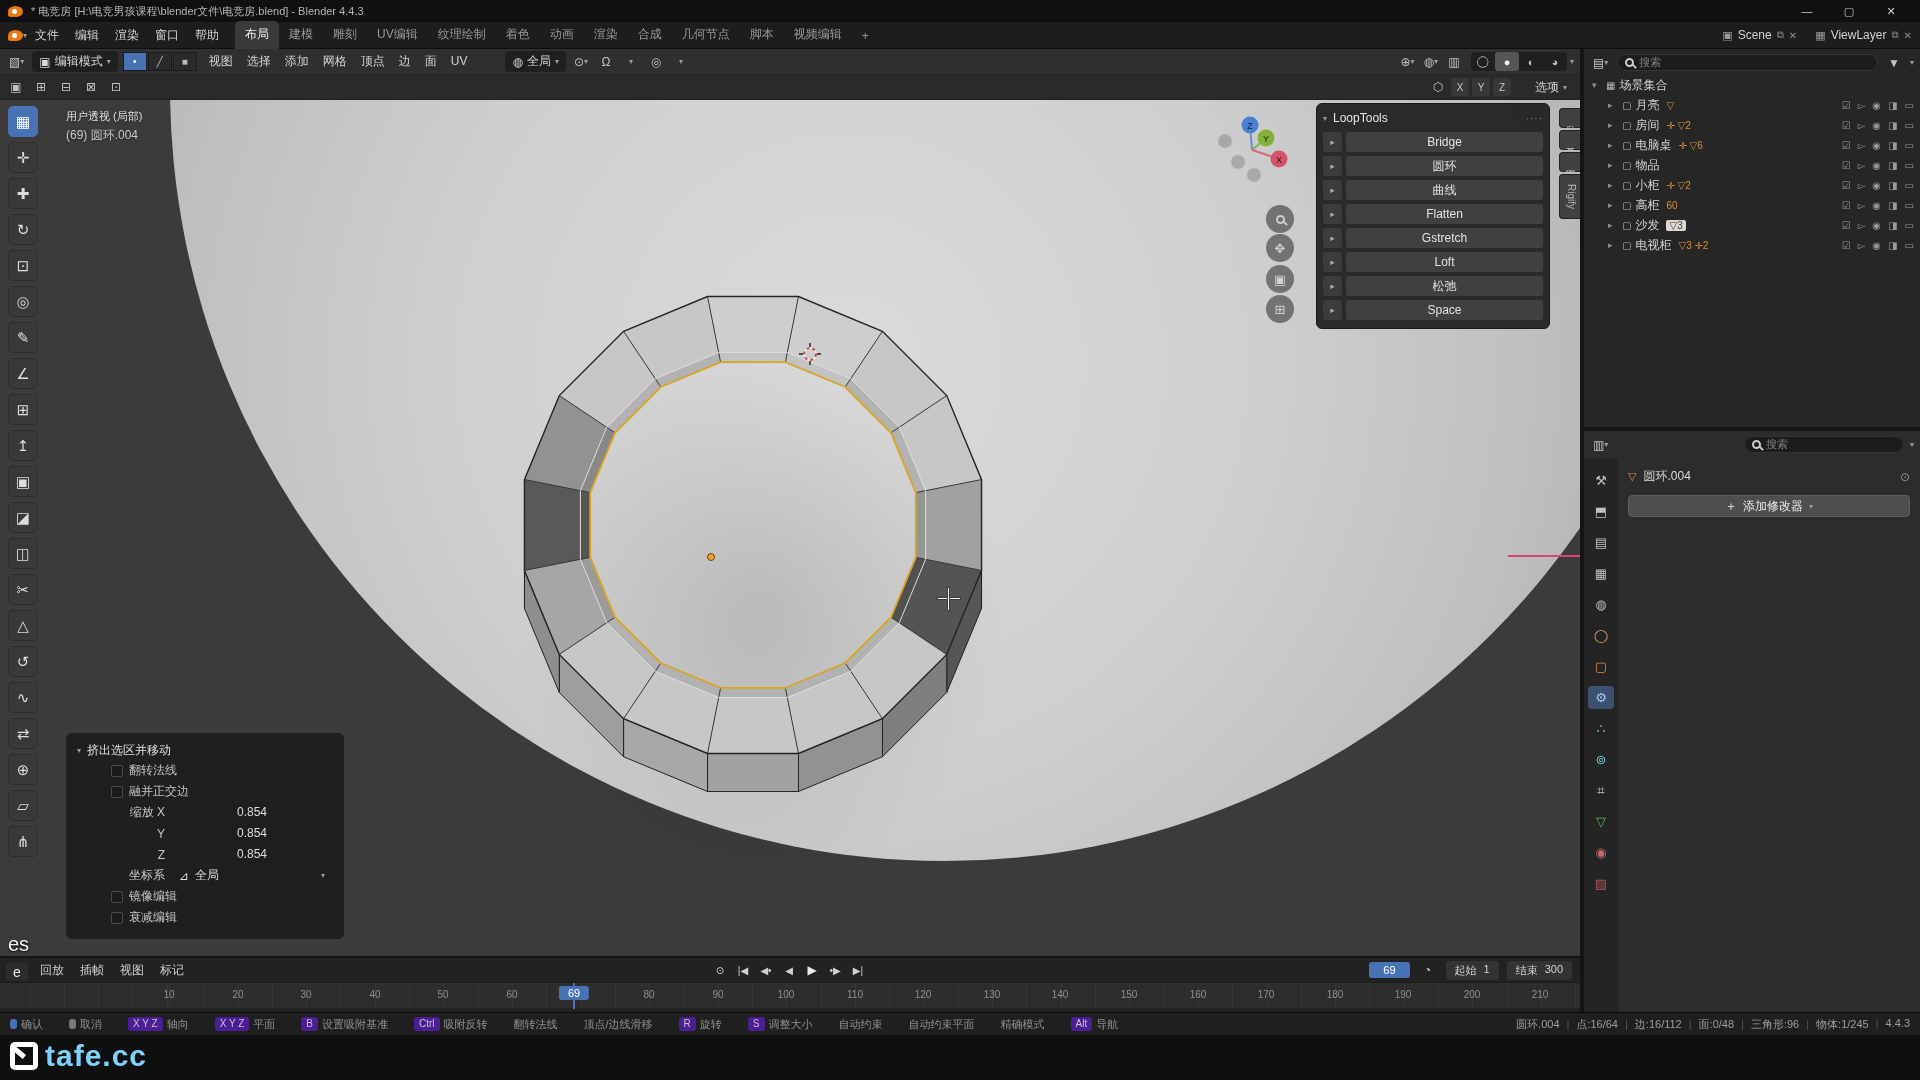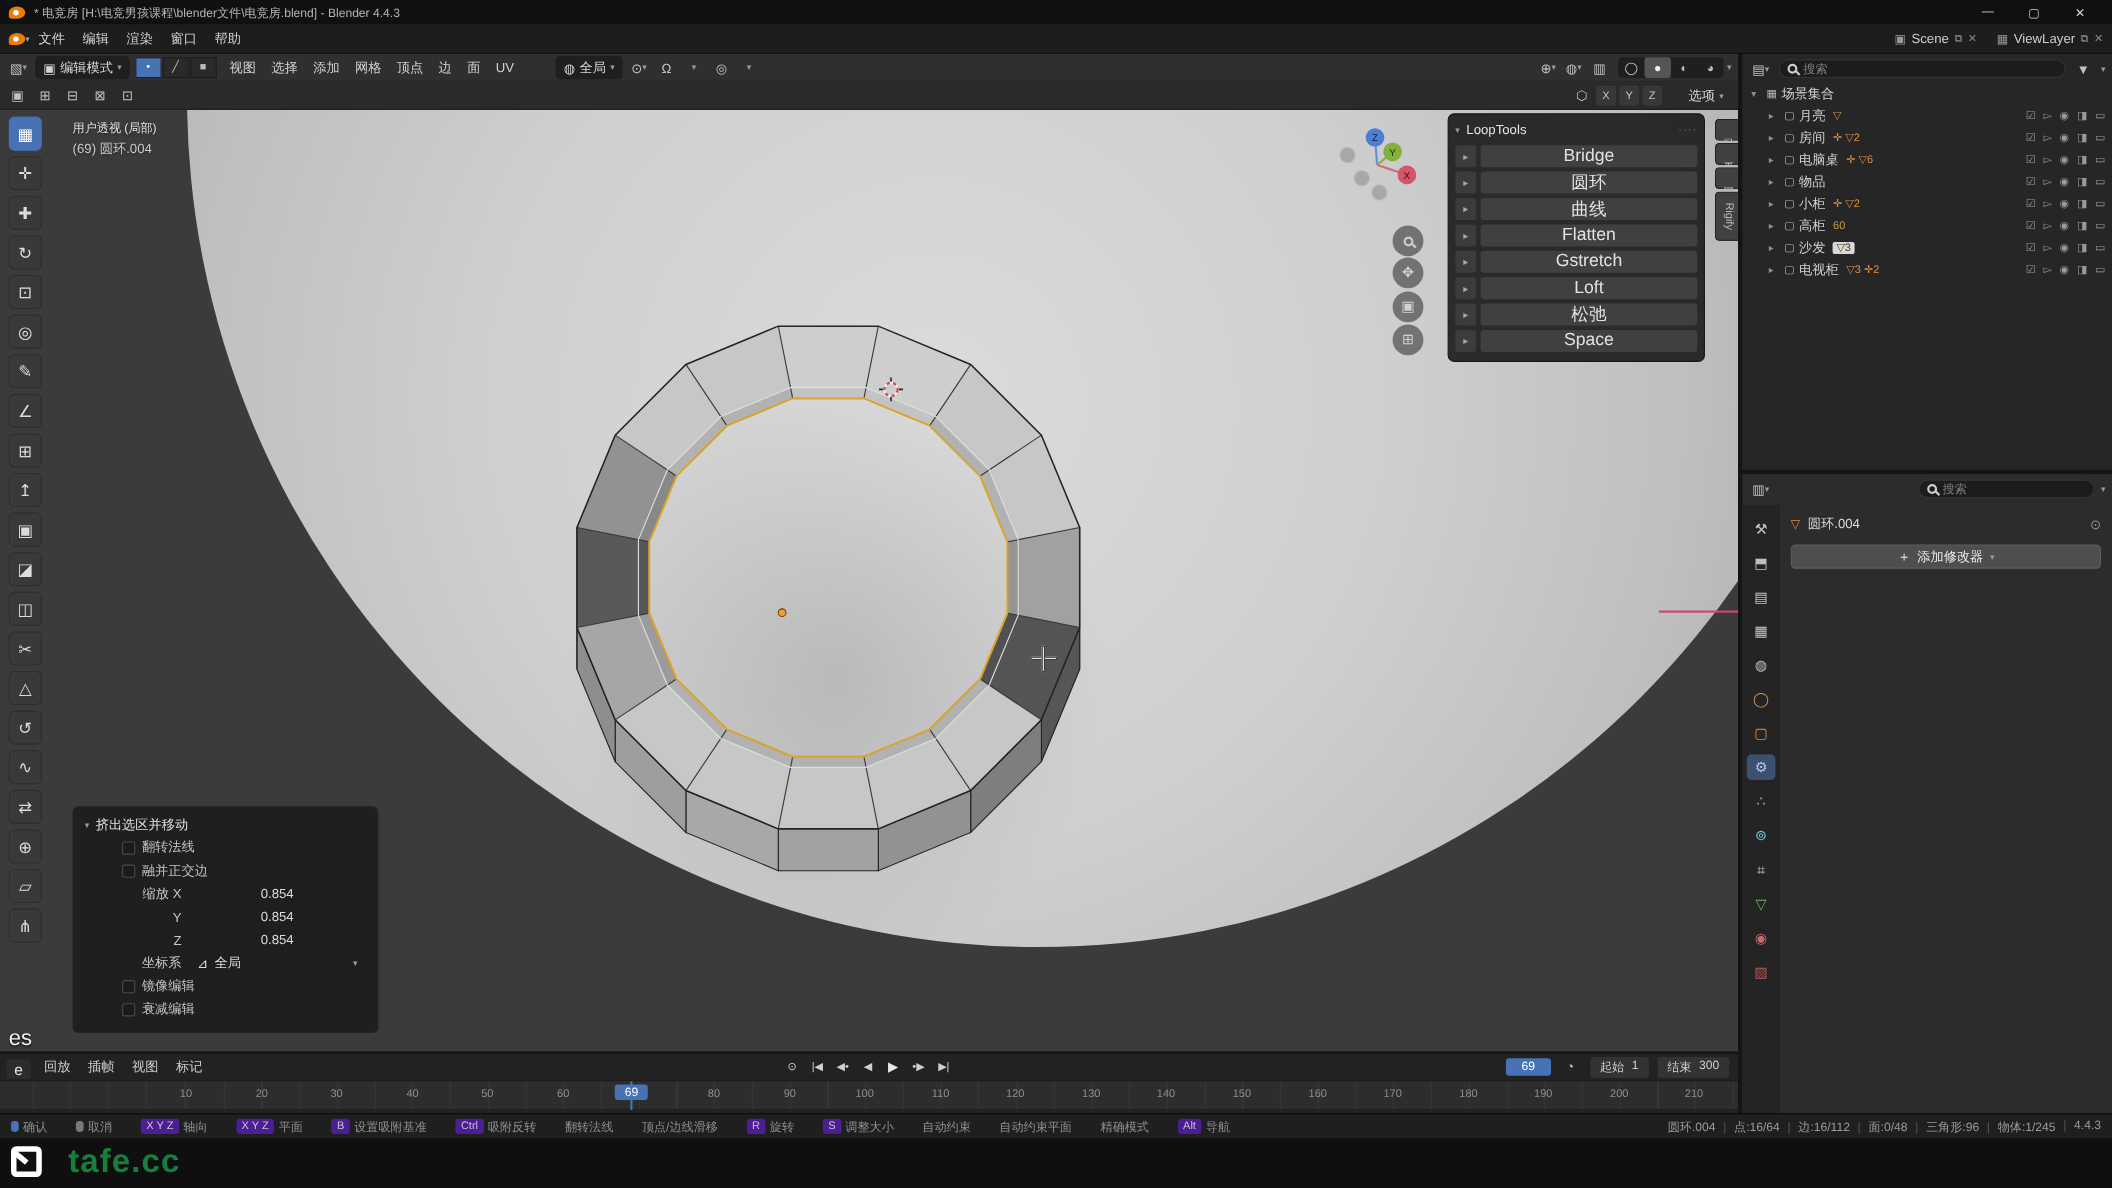--- a/index.html
+++ b/index.html
@@ -73,21 +73,21 @@
   .crosshair .h{position:absolute;left:0;top:10px;width:24px;height:3px;background:#f2f2f2;border:1px solid #3c3c3c;}
   .crosshair .v{position:absolute;left:10px;top:0;width:3px;height:24px;background:#f2f2f2;border:1px solid #3c3c3c;}
 
   
   .looptools{position:absolute;left:1316px;top:3px;width:234px;background:rgba(30,30,30,.93);border:1px solid #191919;
              border-radius:6px;padding:4px 6px 8px;z-index:35;}
   .lt-header{display:flex;align-items:center;gap:6px;height:20px;color:#e4e4e4;font-size:12px;}
   .lt-grip{margin-left:auto;color:#7c7c7c;font-size:10px;letter-spacing:1px;}
   .lt-item{display:flex;gap:4px;margin-top:4px;height:20px;}
   .lt-expand{width:19px;background:#3c3c3c;border-radius:3px;display:flex;align-items:center;justify-content:center;color:#a8a8a8;font-size:9px;}
-  .lt-btn{flex:1;background:#404040;border-radius:3px;display:flex;align-items:center;justify-content:center;color:#e2e2e2;font-size:16px;}
+  .lt-btn{flex:1;background:#404040;border-radius:3px;display:flex;align-items:center;justify-content:center;color:#e2e2e2;font-size:12px;}
 
   .op-panel{position:absolute;left:66px;top:633px;width:278px;background:rgba(30,30,30,.95);border:1px solid #222;
             border-radius:5px;padding:6px 10px 10px;z-index:35;}
   .op-title{display:flex;align-items:center;gap:6px;height:20px;color:#e0e0e0;font-size:12px;}
   .op-row{display:flex;align-items:center;height:21px;gap:6px;}
   .cb-row{padding-left:34px;color:#c2c2c2;}
   .cb{width:12px;height:12px;background:#1b1b1b;border:1px solid #4a4a4a;border-radius:2px;}
   .num-label{width:88px;text-align:right;color:#c9c9c9;}
   .num-field{flex:1;height:18px;background:#1e1e1e;border-radius:3px;display:flex;align-items:center;justify-content:center;color:#dcdcdc;margin-bottom:1px;}
   .dd-field{flex:1;height:18px;background:#1e1e1e;border-radius:3px;display:flex;align-items:center;gap:6px;padding:0 8px;color:#dcdcdc;}
@@ -151,21 +151,21 @@
   .kchip{background:#4c1d95;border-radius:3px;padding:0 5px;color:#c6c6c6;font-size:10px;line-height:14px;}
   .kchip:empty{display:none;}
   .mouse{display:none;width:7px;height:10px;border-radius:3px;}
   .mouse.mouse-left-icon{display:inline-block;background:#4772b3;}
   .mouse.mouse-right-icon{display:inline-block;background:#7a7a7a;}
   .status-right{margin-left:auto;display:flex;color:#9c9c9c;}
   .seg+.seg::before{content:"|";color:#555;padding:0 7px;}
 
   
   .bottomstrip{position:absolute;left:0;top:1035px;width:1920px;height:45px;background:#0f0f0f;}
-  .watermark{position:absolute;left:10px;top:1039px;display:flex;align-items:center;gap:24px;color:#15803d;
+  .watermark{position:absolute;left:10px;top:1039px;display:flex;align-items:center;gap:7px;color:#7dd3fc;
              font-size:30px;font-weight:bold;letter-spacing:1px;z-index:70;}
   .wm-logo{width:28px;height:28px;border:5px solid #fff;border-radius:5px;position:relative;}
   .wm-logo::after{content:"";position:absolute;left:-3px;top:3px;width:14px;height:5px;background:#fff;transform:rotate(40deg);}
 </style>
 </head>
 <body>
 
 <div id="root">
 
   <div class="titlebar">
@@ -175,20 +175,35 @@
       <span class="win-btn">—</span>
       <span class="win-btn">▢</span>
       <span class="win-btn">✕</span>
     </span>
   </div>
 
   <div class="topbar">
     <span class="blogo"></span>
     <span class="caret">▾</span>
     <span><span class="menu-item">文件</span><span class="menu-item">编辑</span><span class="menu-item">渲染</span><span class="menu-item">窗口</span><span class="menu-item">帮助</span></span>
+    <span class="ws-tabs">
+        <span class="ws-tab active">布局</span>
+        <span class="ws-tab">建模</span>
+        <span class="ws-tab">雕刻</span>
+        <span class="ws-tab">UV编辑</span>
+        <span class="ws-tab">纹理绘制</span>
+        <span class="ws-tab">着色</span>
+        <span class="ws-tab">动画</span>
+        <span class="ws-tab">渲染</span>
+        <span class="ws-tab">合成</span>
+        <span class="ws-tab">几何节点</span>
+        <span class="ws-tab">脚本</span>
+        <span class="ws-tab">视频编辑</span>
+        <span class="ws-tab">+</span>
+      </span>
     <span class="scene-widgets">
       <span class="widget">
         <span class="wicon">▣</span>
         <span>Scene</span>
         <span class="mini">⧉</span>
         <span class="mini">✕</span>
       </span>
       <span class="widget">
         <span class="wicon">▦</span>
         <span>ViewLayer</span>

